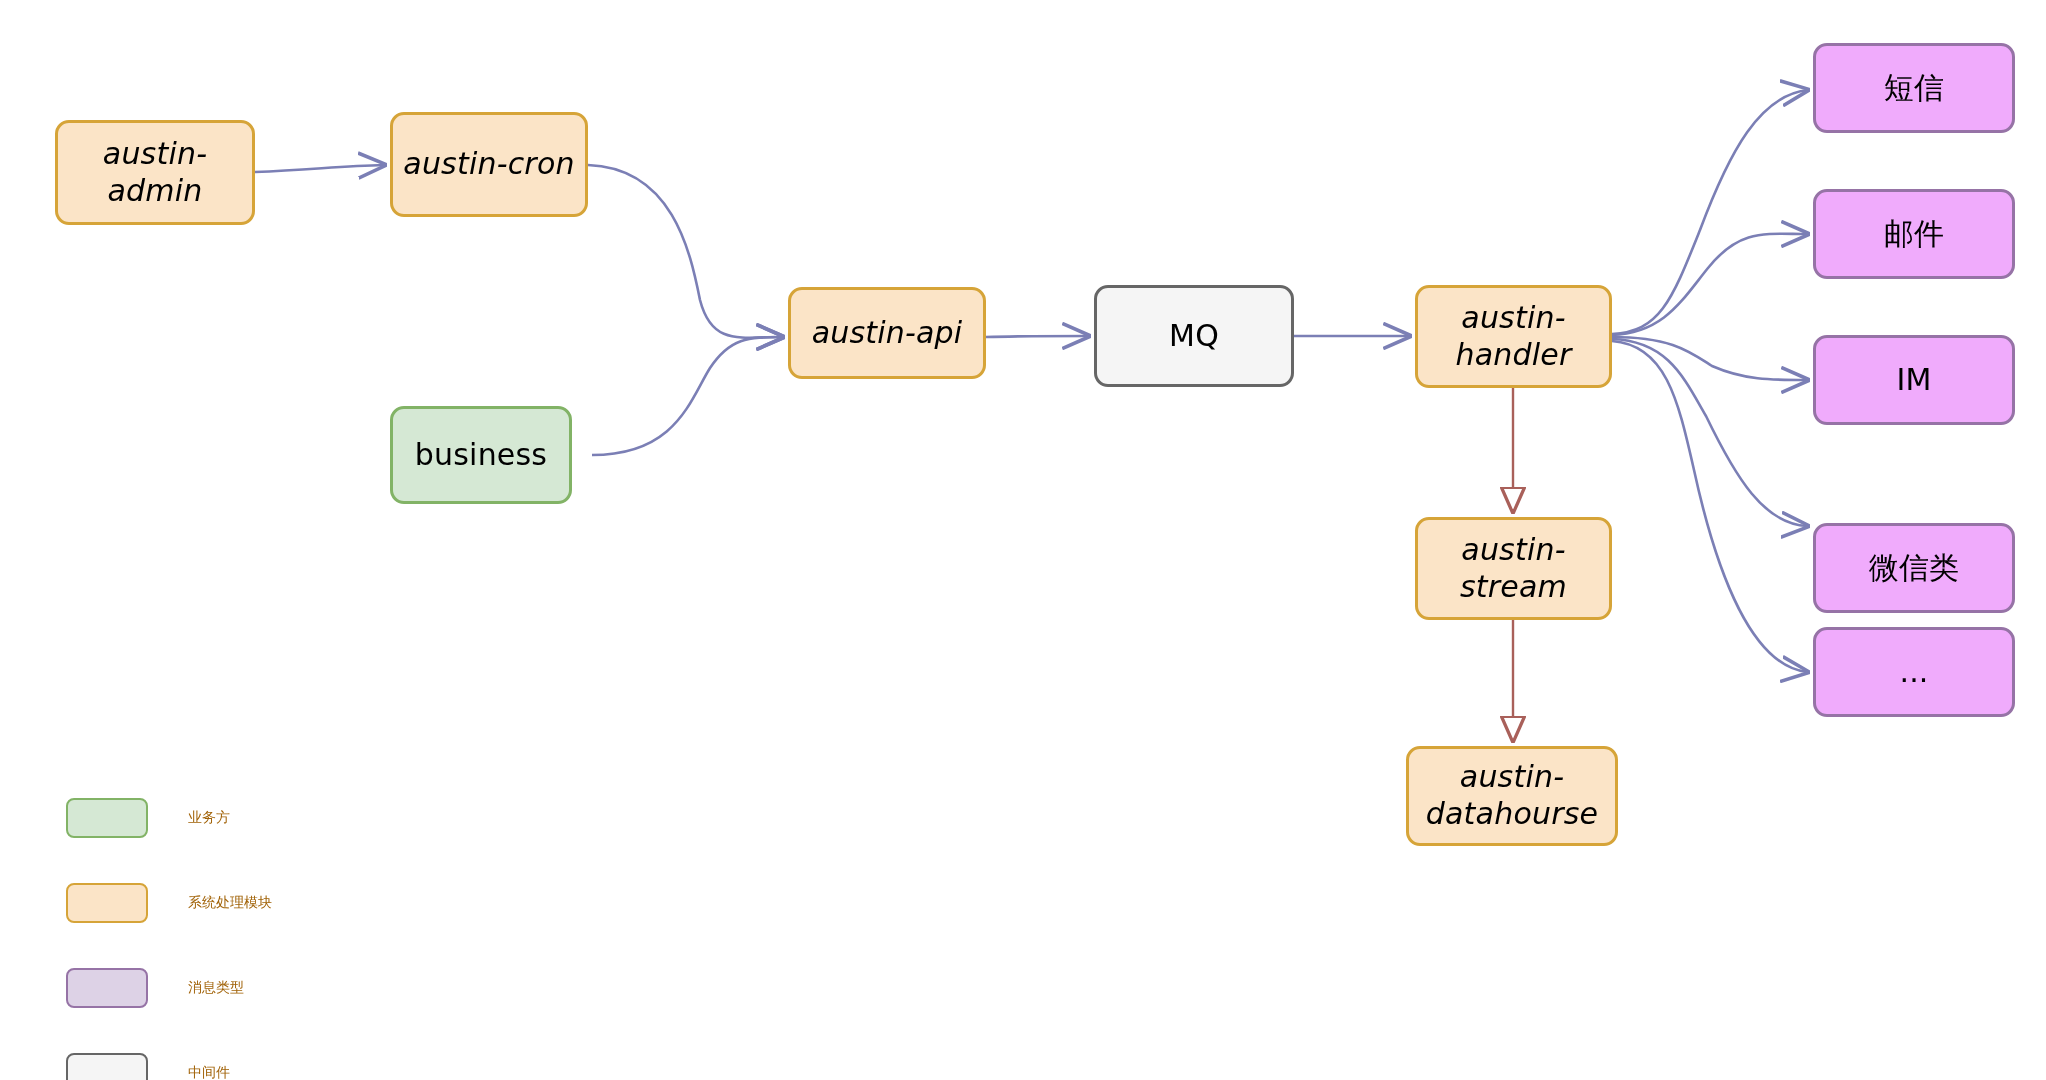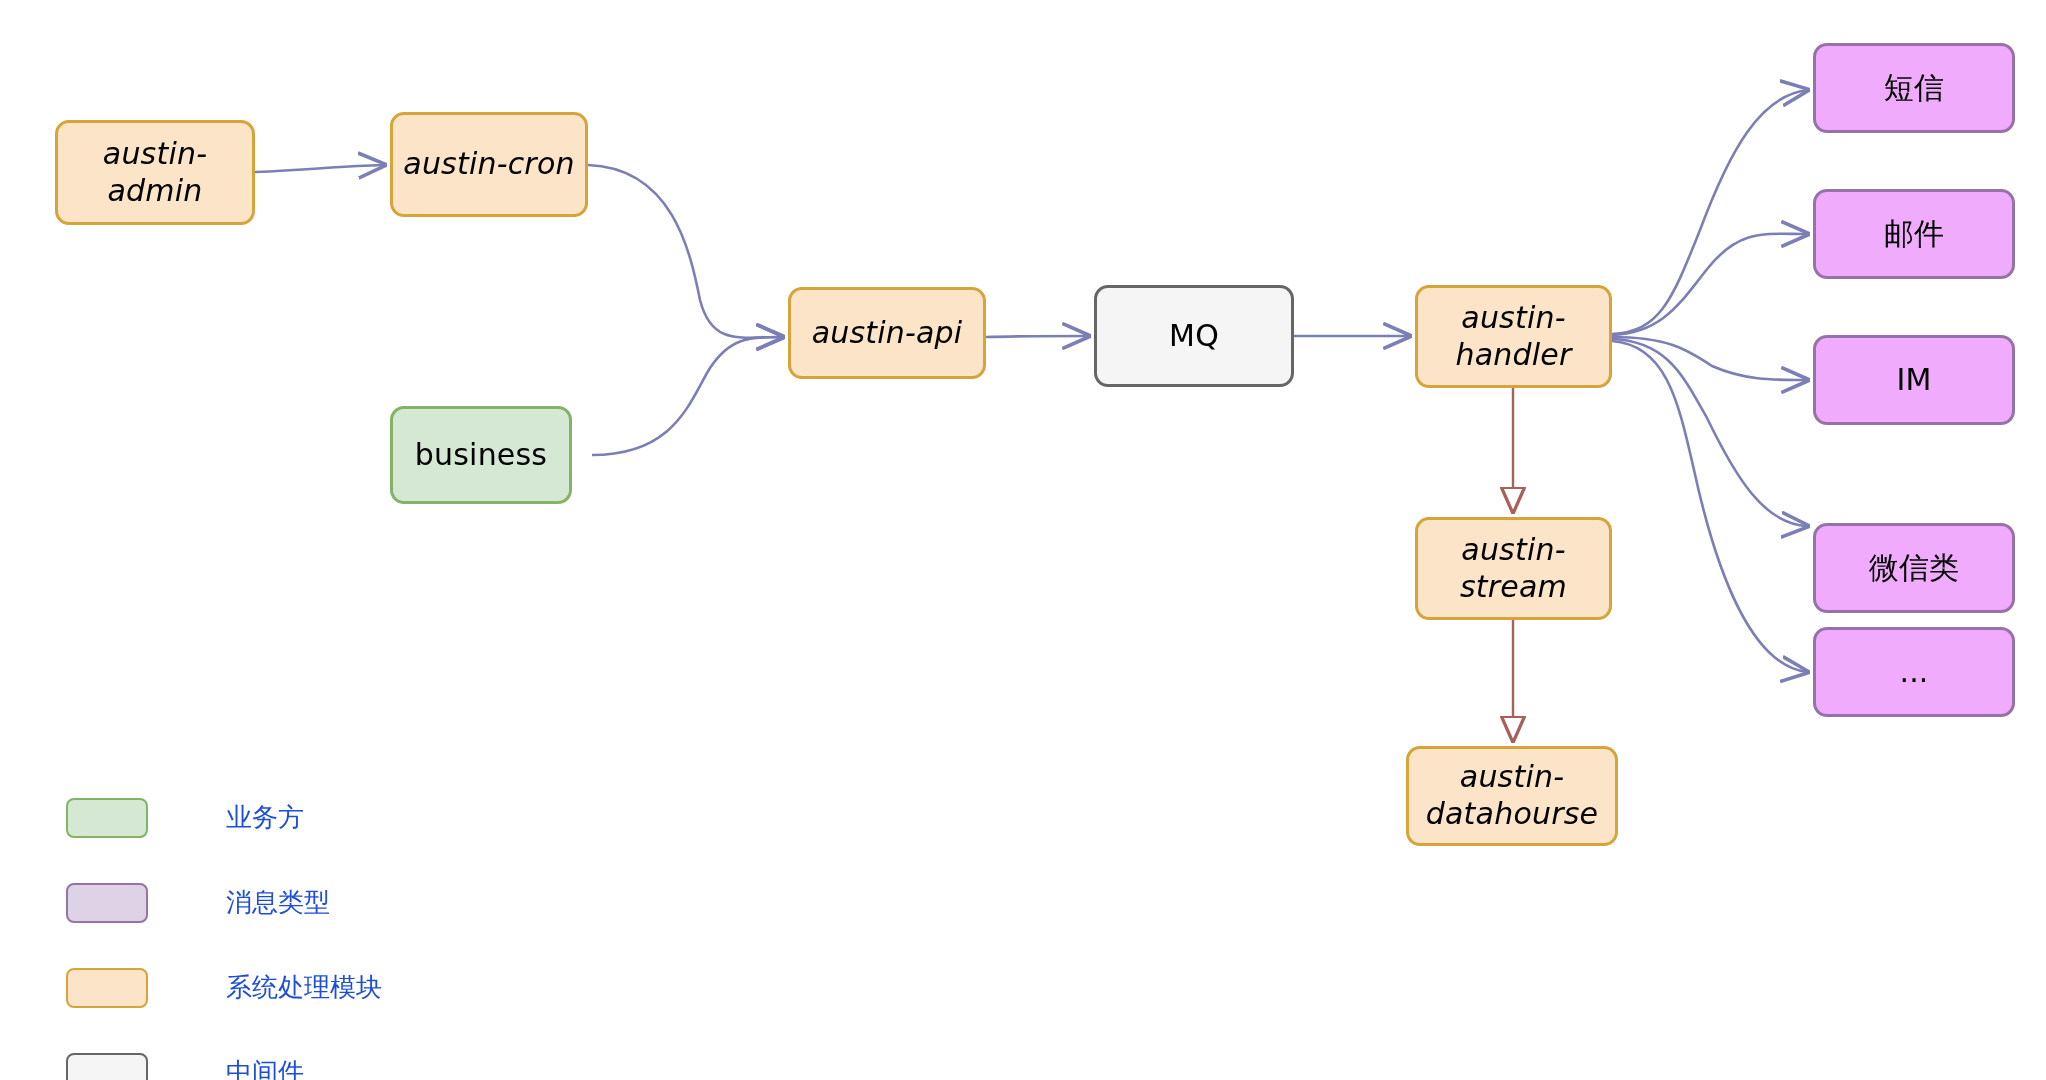--- a/index.html
+++ b/index.html
@@ -93,23 +93,23 @@
     border-width: 2.5px;
     border-style: solid;
     flex: 0 0 auto;
   }
   .legend-swatch.module   { background:#fbe4c7; border-color:#d6a438; }
   .legend-swatch.business { background:#d5e8d4; border-color:#82b366; }
   .legend-swatch.msgtype  { background:#ddd2e6; border-color:#9673a6; }
   .legend-swatch.middleware { background:#f5f5f5; border-color:#666666; }
 
   .legend-text {
-    margin-left: 78px;
-    font-size: 26px;
-    color: #1d4ed8;
+    margin-left: 40px;
+    font-size: 14px;
+    color: #a16207;
     font-family: "DejaVu Sans", "Liberation Sans", sans-serif;
     white-space: nowrap;
   }
 </style>
 </head>
 <body>
 
 <div id="canvas">
 
   <svg id="edge-layer" viewBox="0 0 2046 1080" width="2046" height="1080" xmlns="http://www.w3.org/2000/svg">
@@ -159,26 +159,26 @@
       <div class="node msgtype" style="left: 1813px; top: 481px; width: 202px; height: 90px; margin-top: 42px;"><span class="label">微信类</span></div>
       <div class="node msgtype" style="left: 1813px; top: 627px; width: 202px; height: 90px;"><span class="label">...</span></div>
     </div>
 
   <div id="legend">
       <div class="legend-row">
         <div class="legend-swatch business"></div>
         <div class="legend-text">业务方</div>
       </div>
       <div class="legend-row">
+        <div class="legend-swatch module"></div>
+        <div class="legend-text">系统处理模块</div>
+      </div>
+      <div class="legend-row">
         <div class="legend-swatch msgtype"></div>
         <div class="legend-text">消息类型</div>
-      </div>
-      <div class="legend-row">
-        <div class="legend-swatch module"></div>
-        <div class="legend-text">系统处理模块</div>
       </div>
       <div class="legend-row">
         <div class="legend-swatch middleware"></div>
         <div class="legend-text">中间件</div>
       </div>
     </div>
 
 </div>
 
 </body></html>

